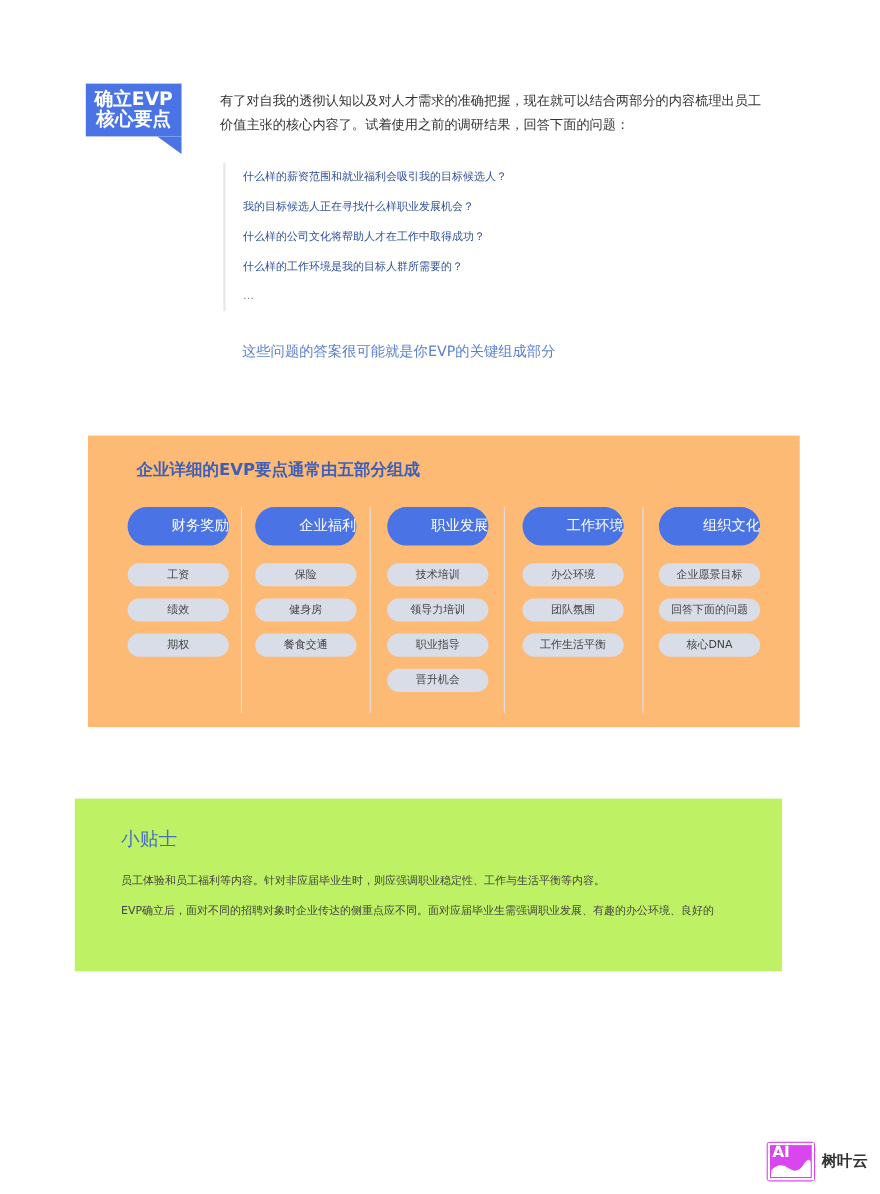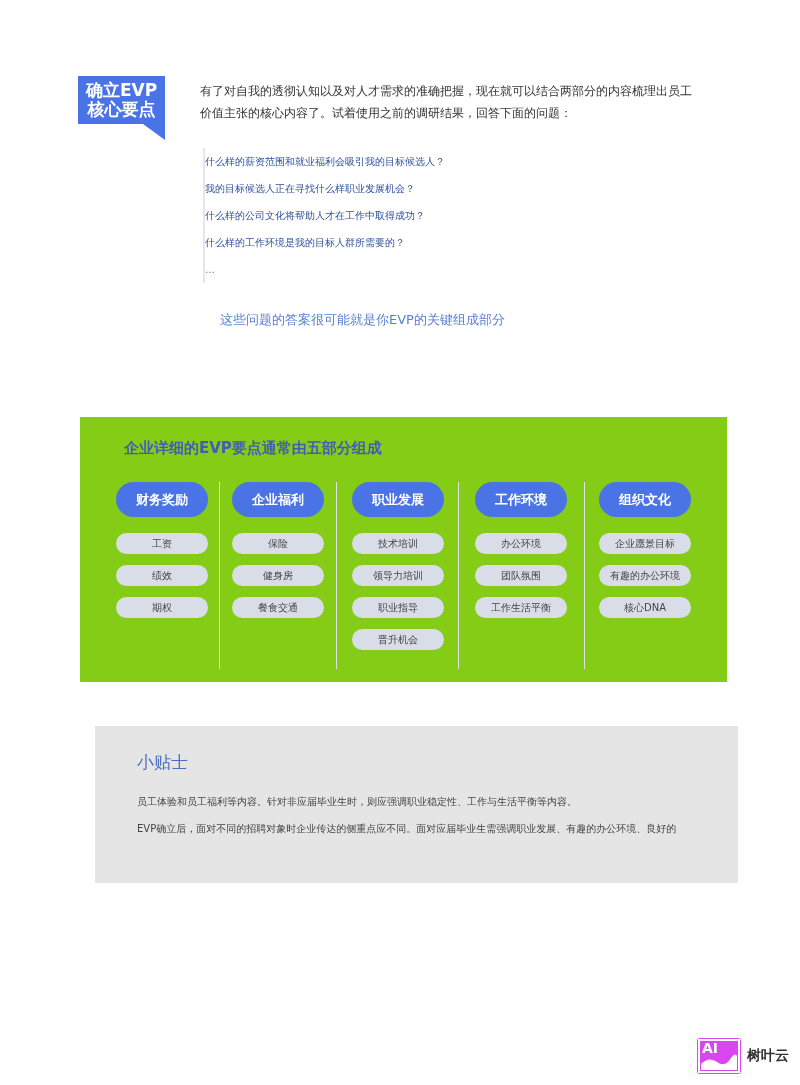--- a/index.html
+++ b/index.html
@@ -17,49 +17,49 @@
     .tag .tail {
       position: absolute; right: 0; bottom: -16px; width: 0; height: 0;
       border-top: 16px solid #4a74e6; border-left: 22px solid transparent;
     }
     .intro {
       position: absolute; left: 200px; top: 80px; width: 510px;
       font-size: 12px; line-height: 22px; color: #333;
     }
     .questions {
       position: absolute; left: 203px; top: 148px; width: 320px;
-      border-left: 2px solid #e4e6ea; 
+      border-left: 2px solid #e4e6ea; padding-left: 16px;
     }
     .questions .q { font-size: 10px; color: #2e4f9a; height: 27px; line-height: 27px; white-space: nowrap; }
     .questions .q.more { color: #777; }
     .answer {
       position: absolute; left: 220px; top: 311px; font-size: 13px; color: #5a7fd0;
     }
     .panel {
-      position: absolute; left: 80px; top: 417px; width: 647px; height: 265px;
-      background: #84cc16;
+      position: absolute; left: 80px; top: 396px; width: 647px; height: 265px;
+      background: #fdba74;
     }
     .panel-title {
       position: absolute; left: 44px; top: 22px; font-size: 15px; color: #3e5fb5; font-weight: bold;
     }
     .cols { position: absolute; left: 0; top: 65px; width: 647px; height: 187px; }
     .col { position: absolute; top: 0; height: 187px; }
     .col .sep { position: absolute; left: 0; top: 0; width: 1px; height: 187px; background: #dde2ea; }
     .col .head {
       position: absolute; width: 92px; height: 35px; border-radius: 18px;
-      background: #4a74e6; color: #fff; font-size: 13px; font-weight: bold;
-      text-align: center; line-height: 35px;
+      background: #4a74e6; color: #fff; font-size: 13px; font-weight: normal;
+      text-align: right; line-height: 35px;
     }
     .col .pill {
       position: absolute; width: 92px; height: 21px; border-radius: 11px;
       background: #d9dde8; color: #444; font-size: 10px; text-align: center; line-height: 21px;
     }
     .tips {
-      position: absolute; left: 95px; top: 726px; width: 643px; height: 157px;
-      background: #e5e5e5;
+      position: absolute; left: 68px; top: 726px; width: 643px; height: 157px;
+      background: #bef264;
       text-decoration: underline;
     }
     .tips-title { position: absolute; left: 42px; top: 25px; font-size: 17px; color: #4a6fc0; }
     .tips-body {
       position: absolute; left: 42px; top: 62px; width: 590px;
       font-size: 10px; line-height: 27px; color: #444;
     }
     .logo { position: absolute; left: 697px; top: 1038px; height: 36px; }
     .logo .box {
       position: absolute; left: 0; top: 0; width: 44px; height: 36px; background: #d946ef; border-radius: 3px;
@@ -124,21 +124,21 @@
       <div class="head" style="left:17px;top:0;">工作环境</div>
       <div class="pill" style="left:17px;top:51px;">办公环境</div>
       <div class="pill" style="left:17px;top:83px;">团队氛围</div>
       <div class="pill" style="left:17px;top:115px;">工作生活平衡</div>
     </div>
 
     <div class="col" style="left:504px;">
       <div class="sep"></div>
       <div class="head" style="left:15px;top:0;">组织文化</div>
       <div class="pill" style="left:15px;top:51px;">企业愿景目标</div>
-      <div class="pill" style="left:15px;top:83px;">有趣的办公环境</div>
+      <div class="pill" style="left:15px;top:83px;">回答下面的问题</div>
       <div class="pill" style="left:15px;top:115px;">核心DNA</div>
     </div>
 
   </div>
 </div>
 
 <div class="tips">
   <div class="tips-title">小贴士</div>
   <div class="tips-body">
     <div>员工体验和员工福利等内容。针对非应届毕业生时，则应强调职业稳定性、工作与生活平衡等内容。</div>

